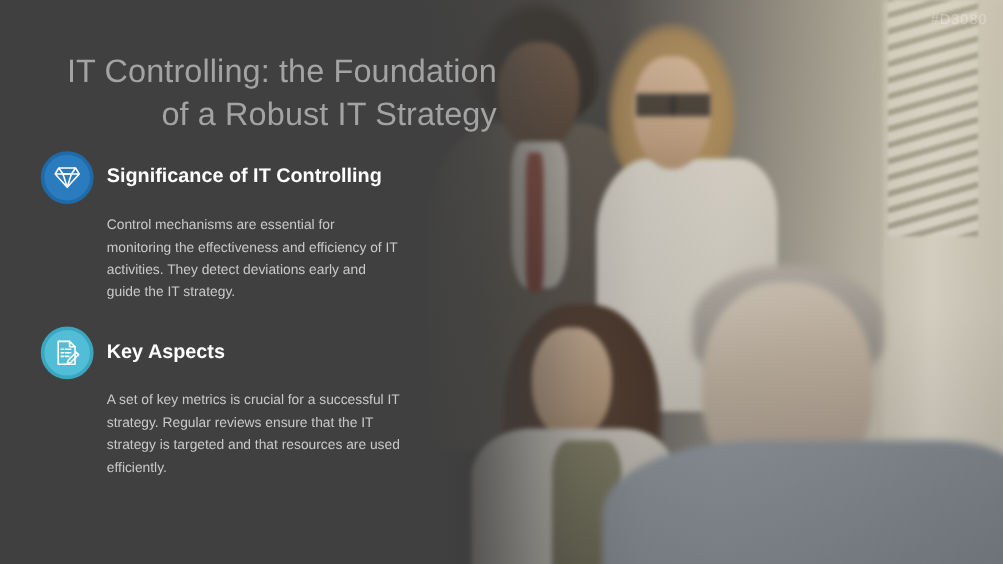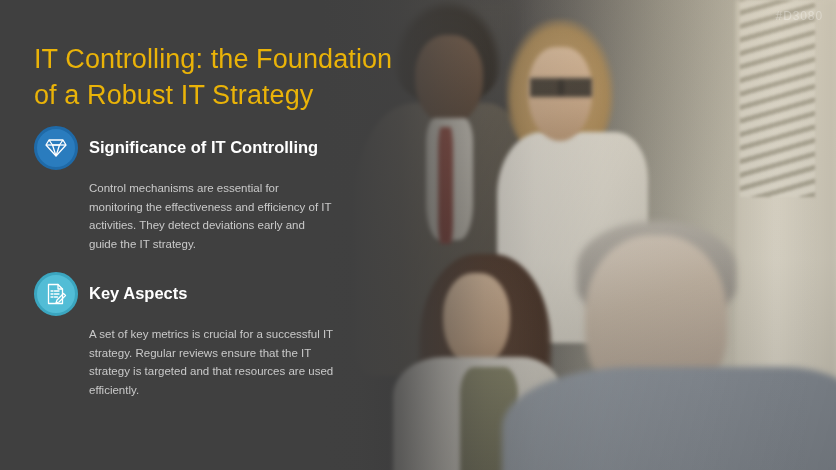--- a/index.html
+++ b/index.html
@@ -188,25 +188,26 @@
   }
 
   
   .content { position: absolute; inset: 0; }
 
   .slide-title {
     position: absolute;
     left: 34px;
     top: 24px;
     width: 380px;
-    color: #eab308;
+    color: #a3a3a3;
     font-size: 27px;
     font-weight: 300;
     line-height: 1.32;
     letter-spacing: .1px;
+    text-align: right;
   }
 
   .block { position: absolute; left: 34px; width: 300px; }
   .block-one { top: 126px; }
   .block-two { top: 272px; }
 
   .block-icon {
     position: absolute;
     left: 0;
     top: 0;

